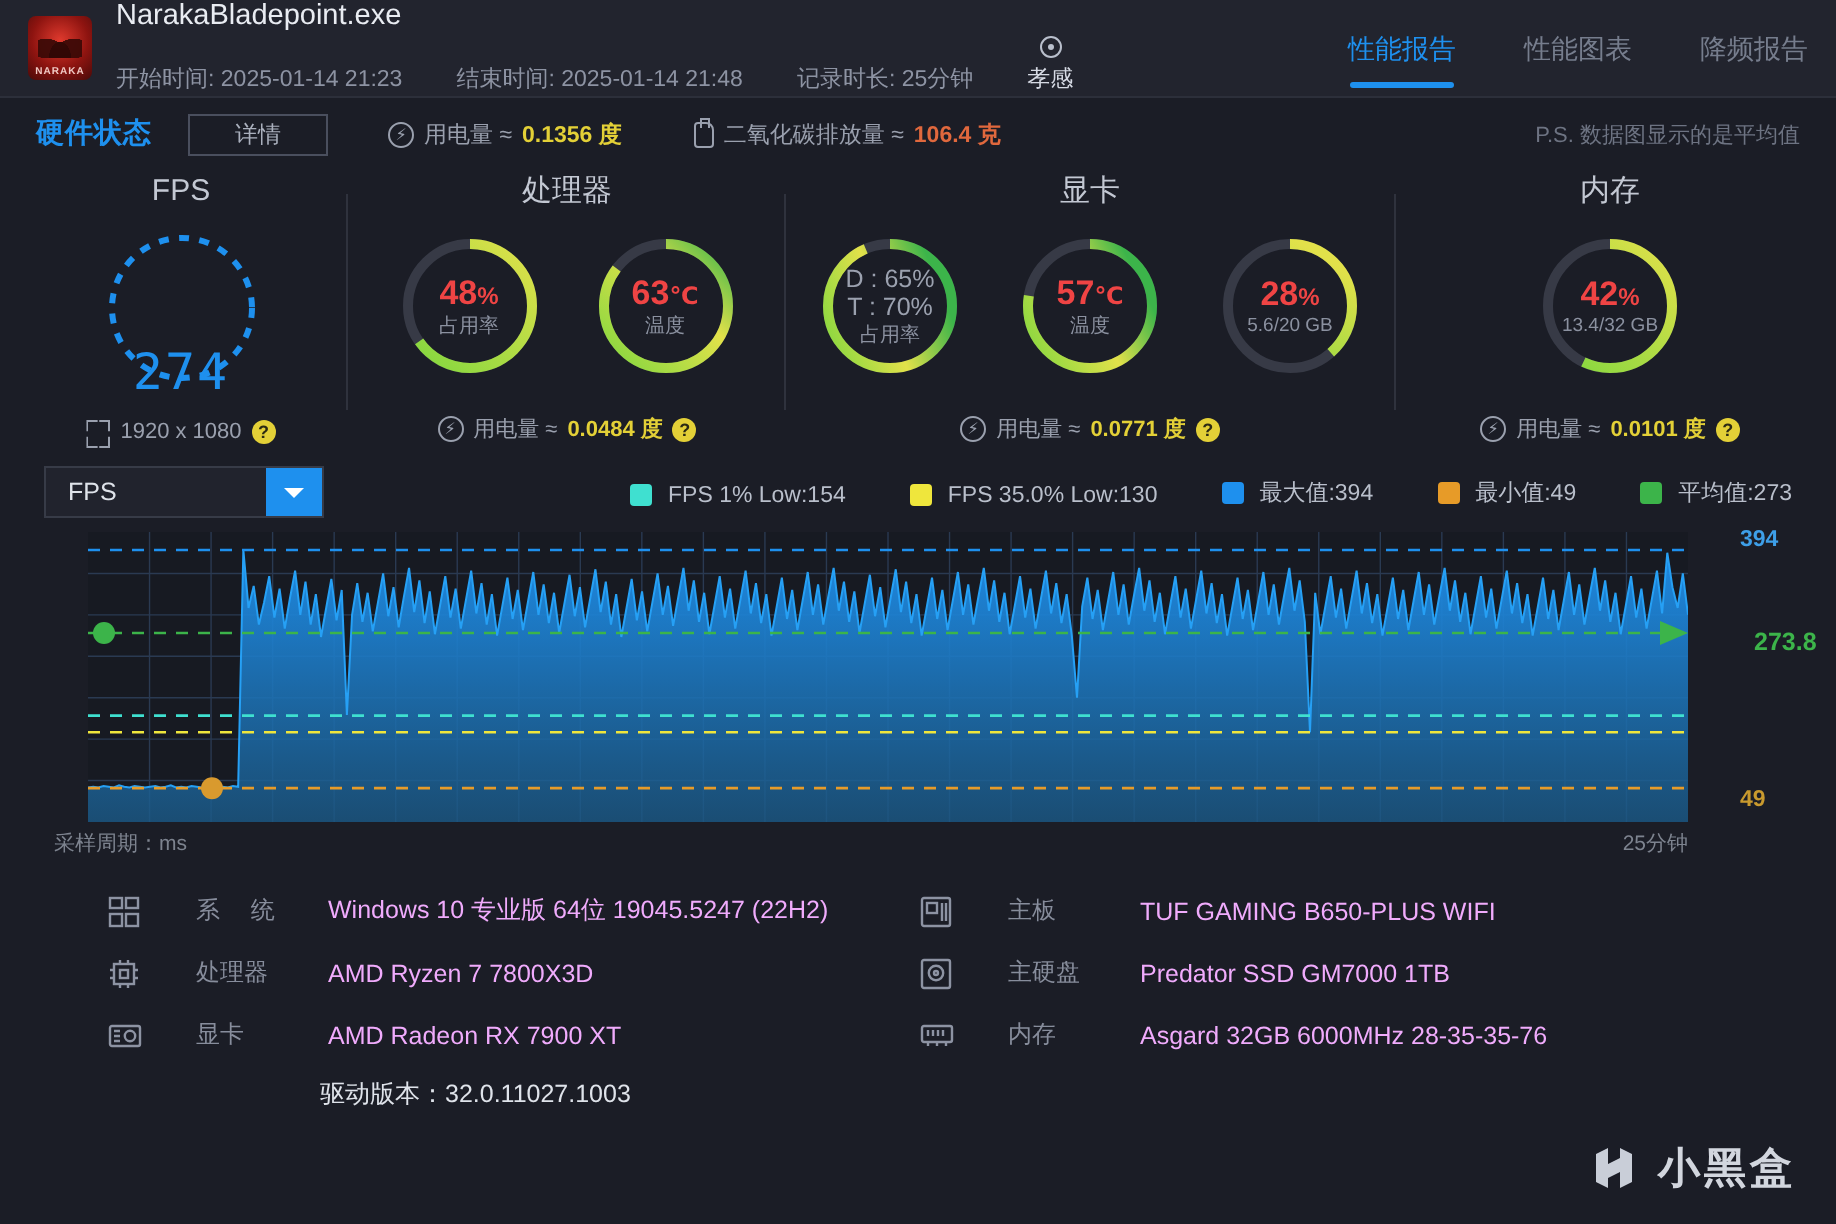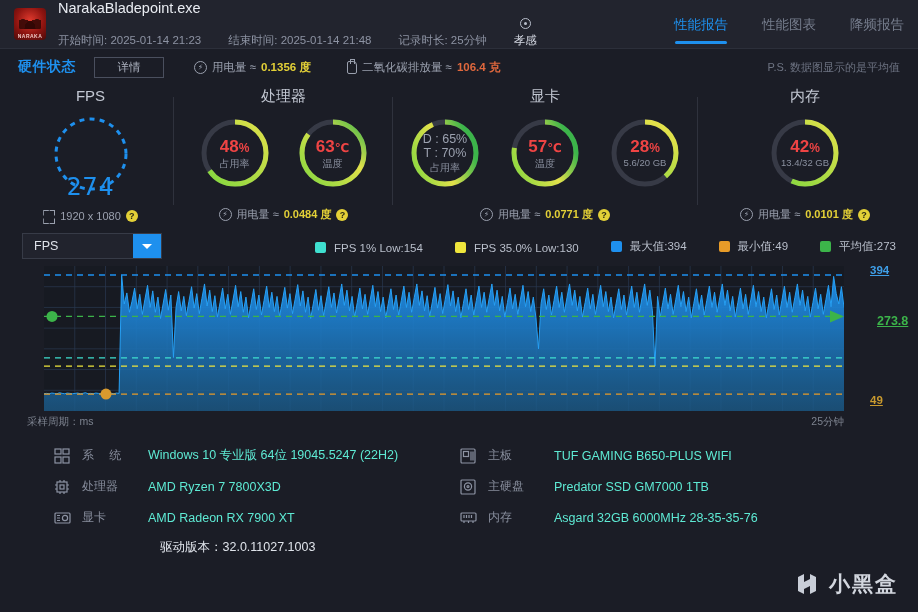--- a/index.html
+++ b/index.html
@@ -128,30 +128,30 @@
 
   .legend { margin-left: auto; display: flex; align-items: flex-end; gap: 32px; }
   .lg { display: flex; align-items: center; gap: 8px; font-size: 11.5px; color: #b9bfcb; }
   .sw { width: 11px; height: 11px; border-radius: 2px; flex: none; }
 
   
   .chart-wrap { position: absolute; left: 22px; top: 266px; width: 874px; height: 170px; }
   .plot { position: absolute; left: 22px; top: 0; width: 800px; height: 145px; background: #171a22; }
   .axis-note { position: absolute; left: 5px; top: 149px; font-size: 10.5px; color: #7d838f; }
   .axis-right-note { position: absolute; right: 52px; top: 149px; font-size: 10.5px; color: #7d838f; }
-  .rlab { position: absolute; font-size: 11.5px; font-weight: bold; white-space: nowrap; text-decoration: underline; }
+  .rlab { position: absolute; font-size: 11.5px; font-weight: bold; white-space: nowrap; }
 
   
   .specs { position: absolute; left: 0; top: 440px; width: 918px; height: 150px; font-size: 12px; }
   .spec-col { position: absolute; top: 0; }
   .spec-row { display: flex; align-items: center; height: 31px; }
   .spec-ico { width: 20px; height: 20px; flex: none; position: relative; color: #8d93a3; display:flex; align-items:center; justify-content:center; }
-  .spec-lab { width: 66px; margin-left: 10px; color: #878d9c; font-size: 12px; }
+  .spec-lab { width: 66px; margin-left: 26px; color: #878d9c; font-size: 12px; }
   .spec-lab.sp { letter-spacing: 6px; }
-  .spec-val { color: #5eead4; font-size: 12.5px; }
+  .spec-val { color: #f0abfc; font-size: 12.5px; }
   .spec-sub { margin-left: 108px; color: #dfe3ea; font-size: 12.5px; height: 28px; display: flex; align-items: center; }
 
   
   .watermark { position: absolute; right: 20px; bottom: 14px; display: flex; align-items: center; gap: 9px; }
   .wm-glyph { width: 26px; height: 26px; position: relative; }
   .wm-text { font-size: 21px; color: #d2d6de; font-weight: bold; letter-spacing: 2px; }
 </style>
 </head>
 <body>
 

